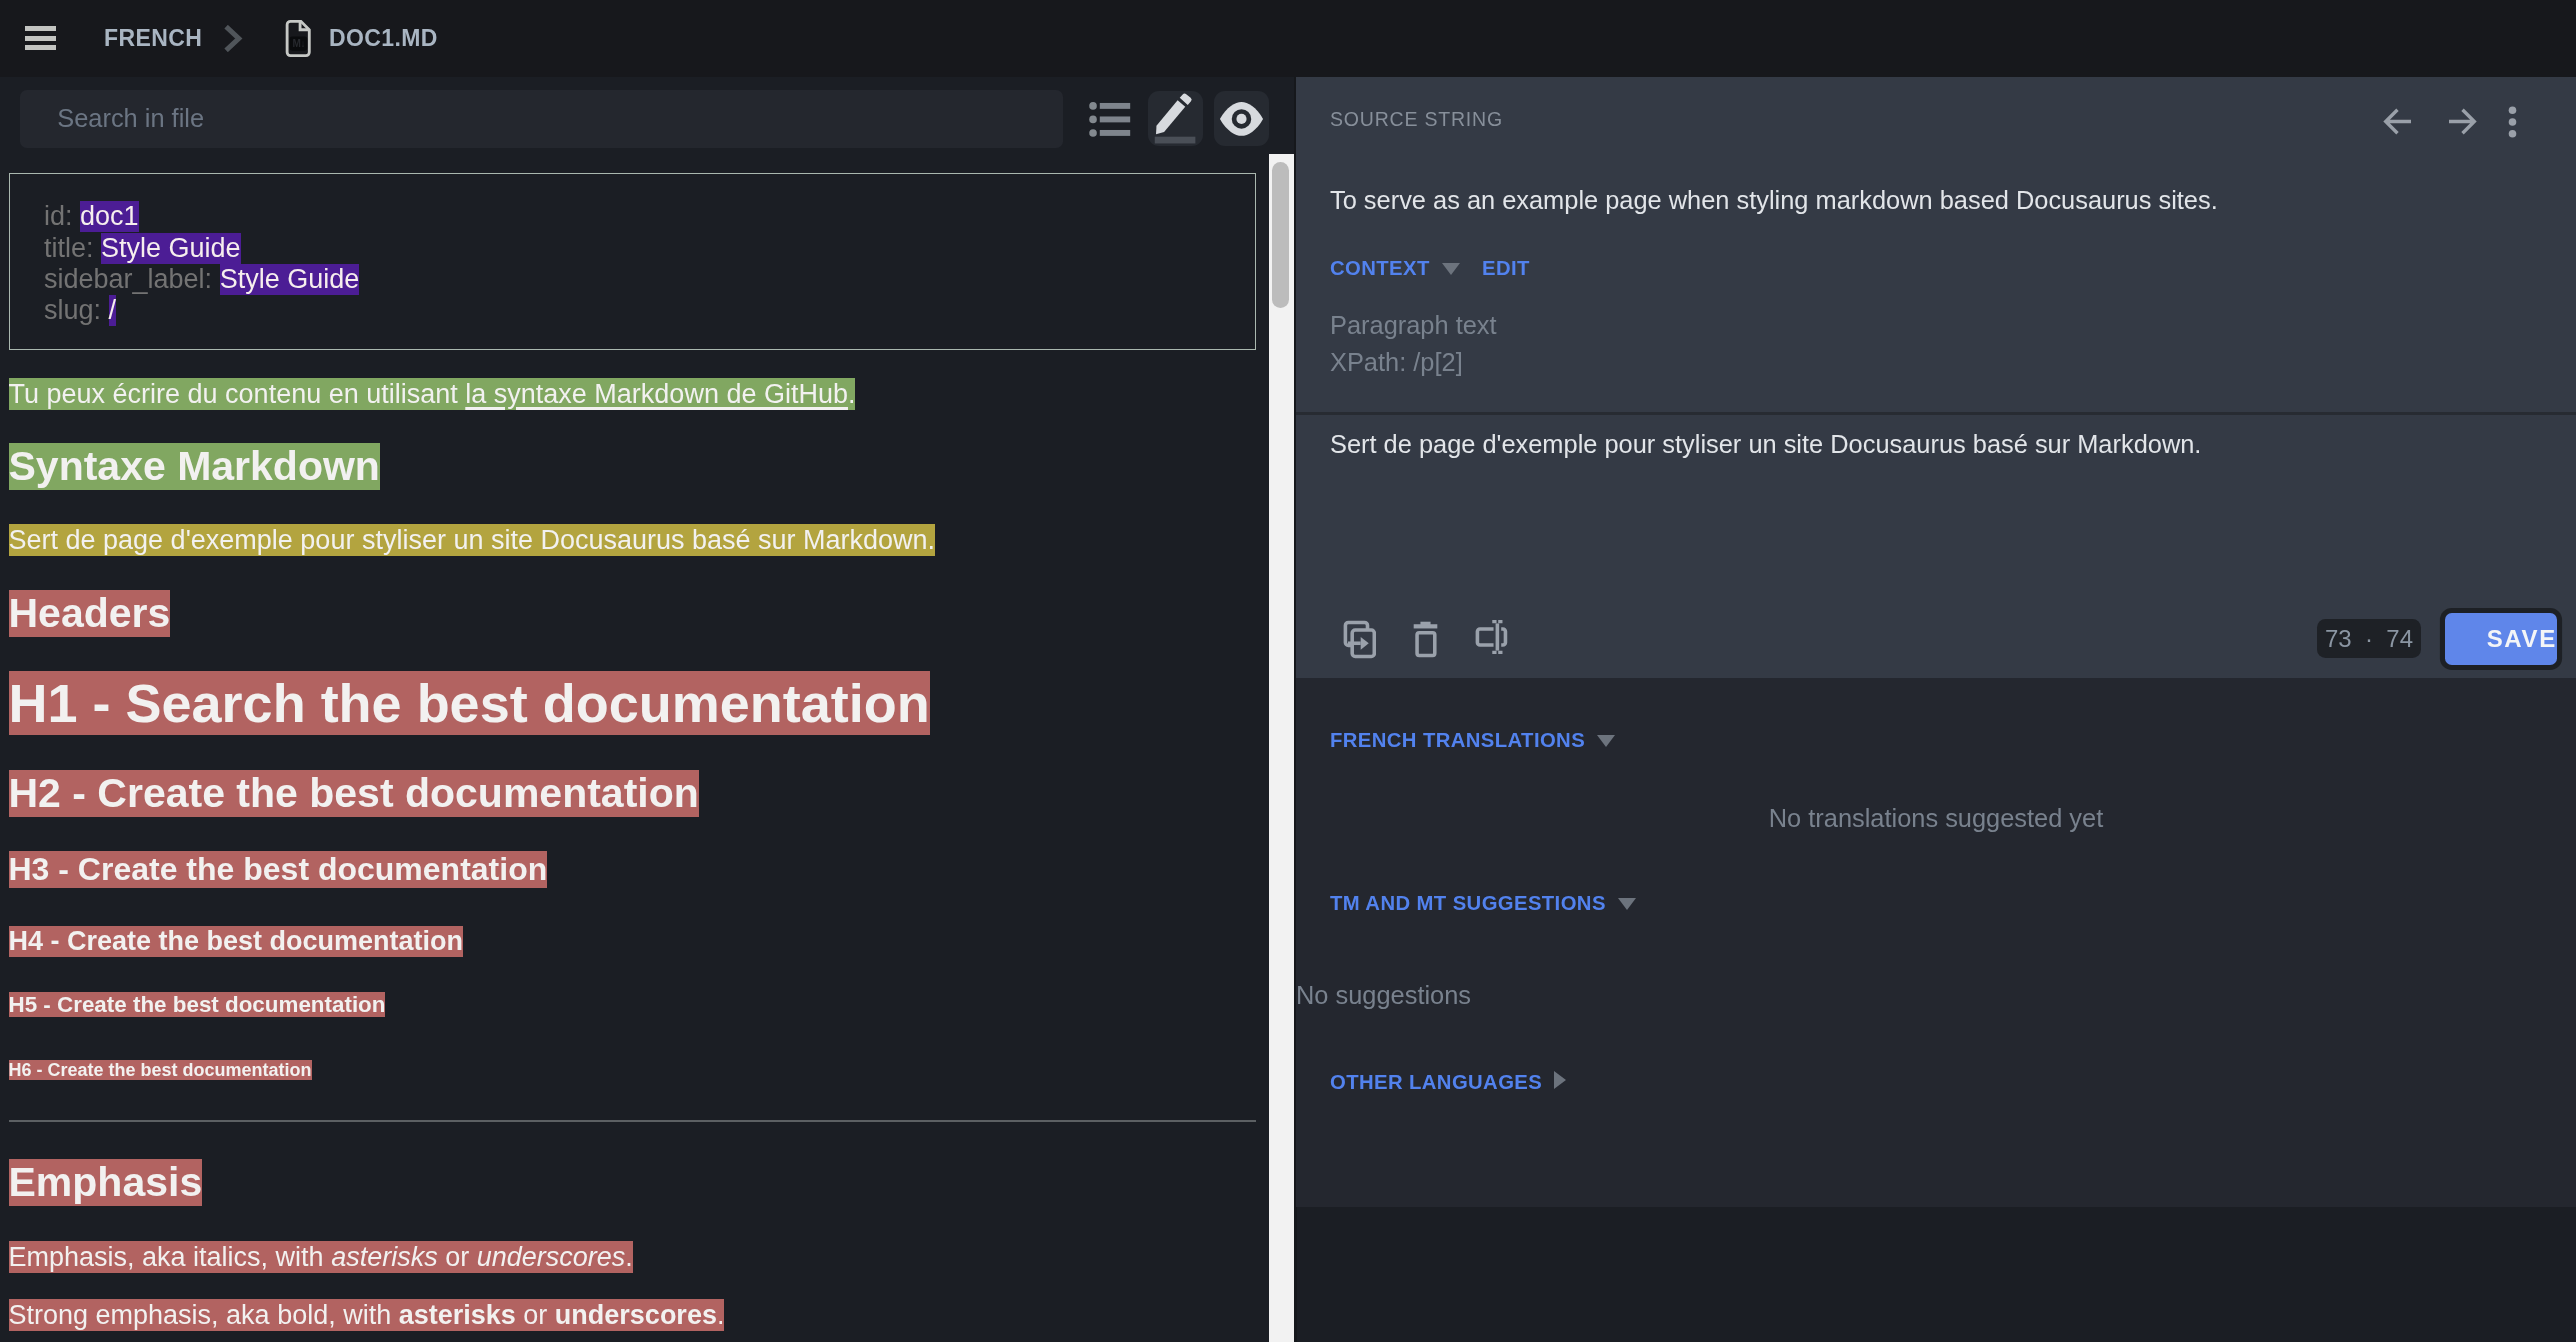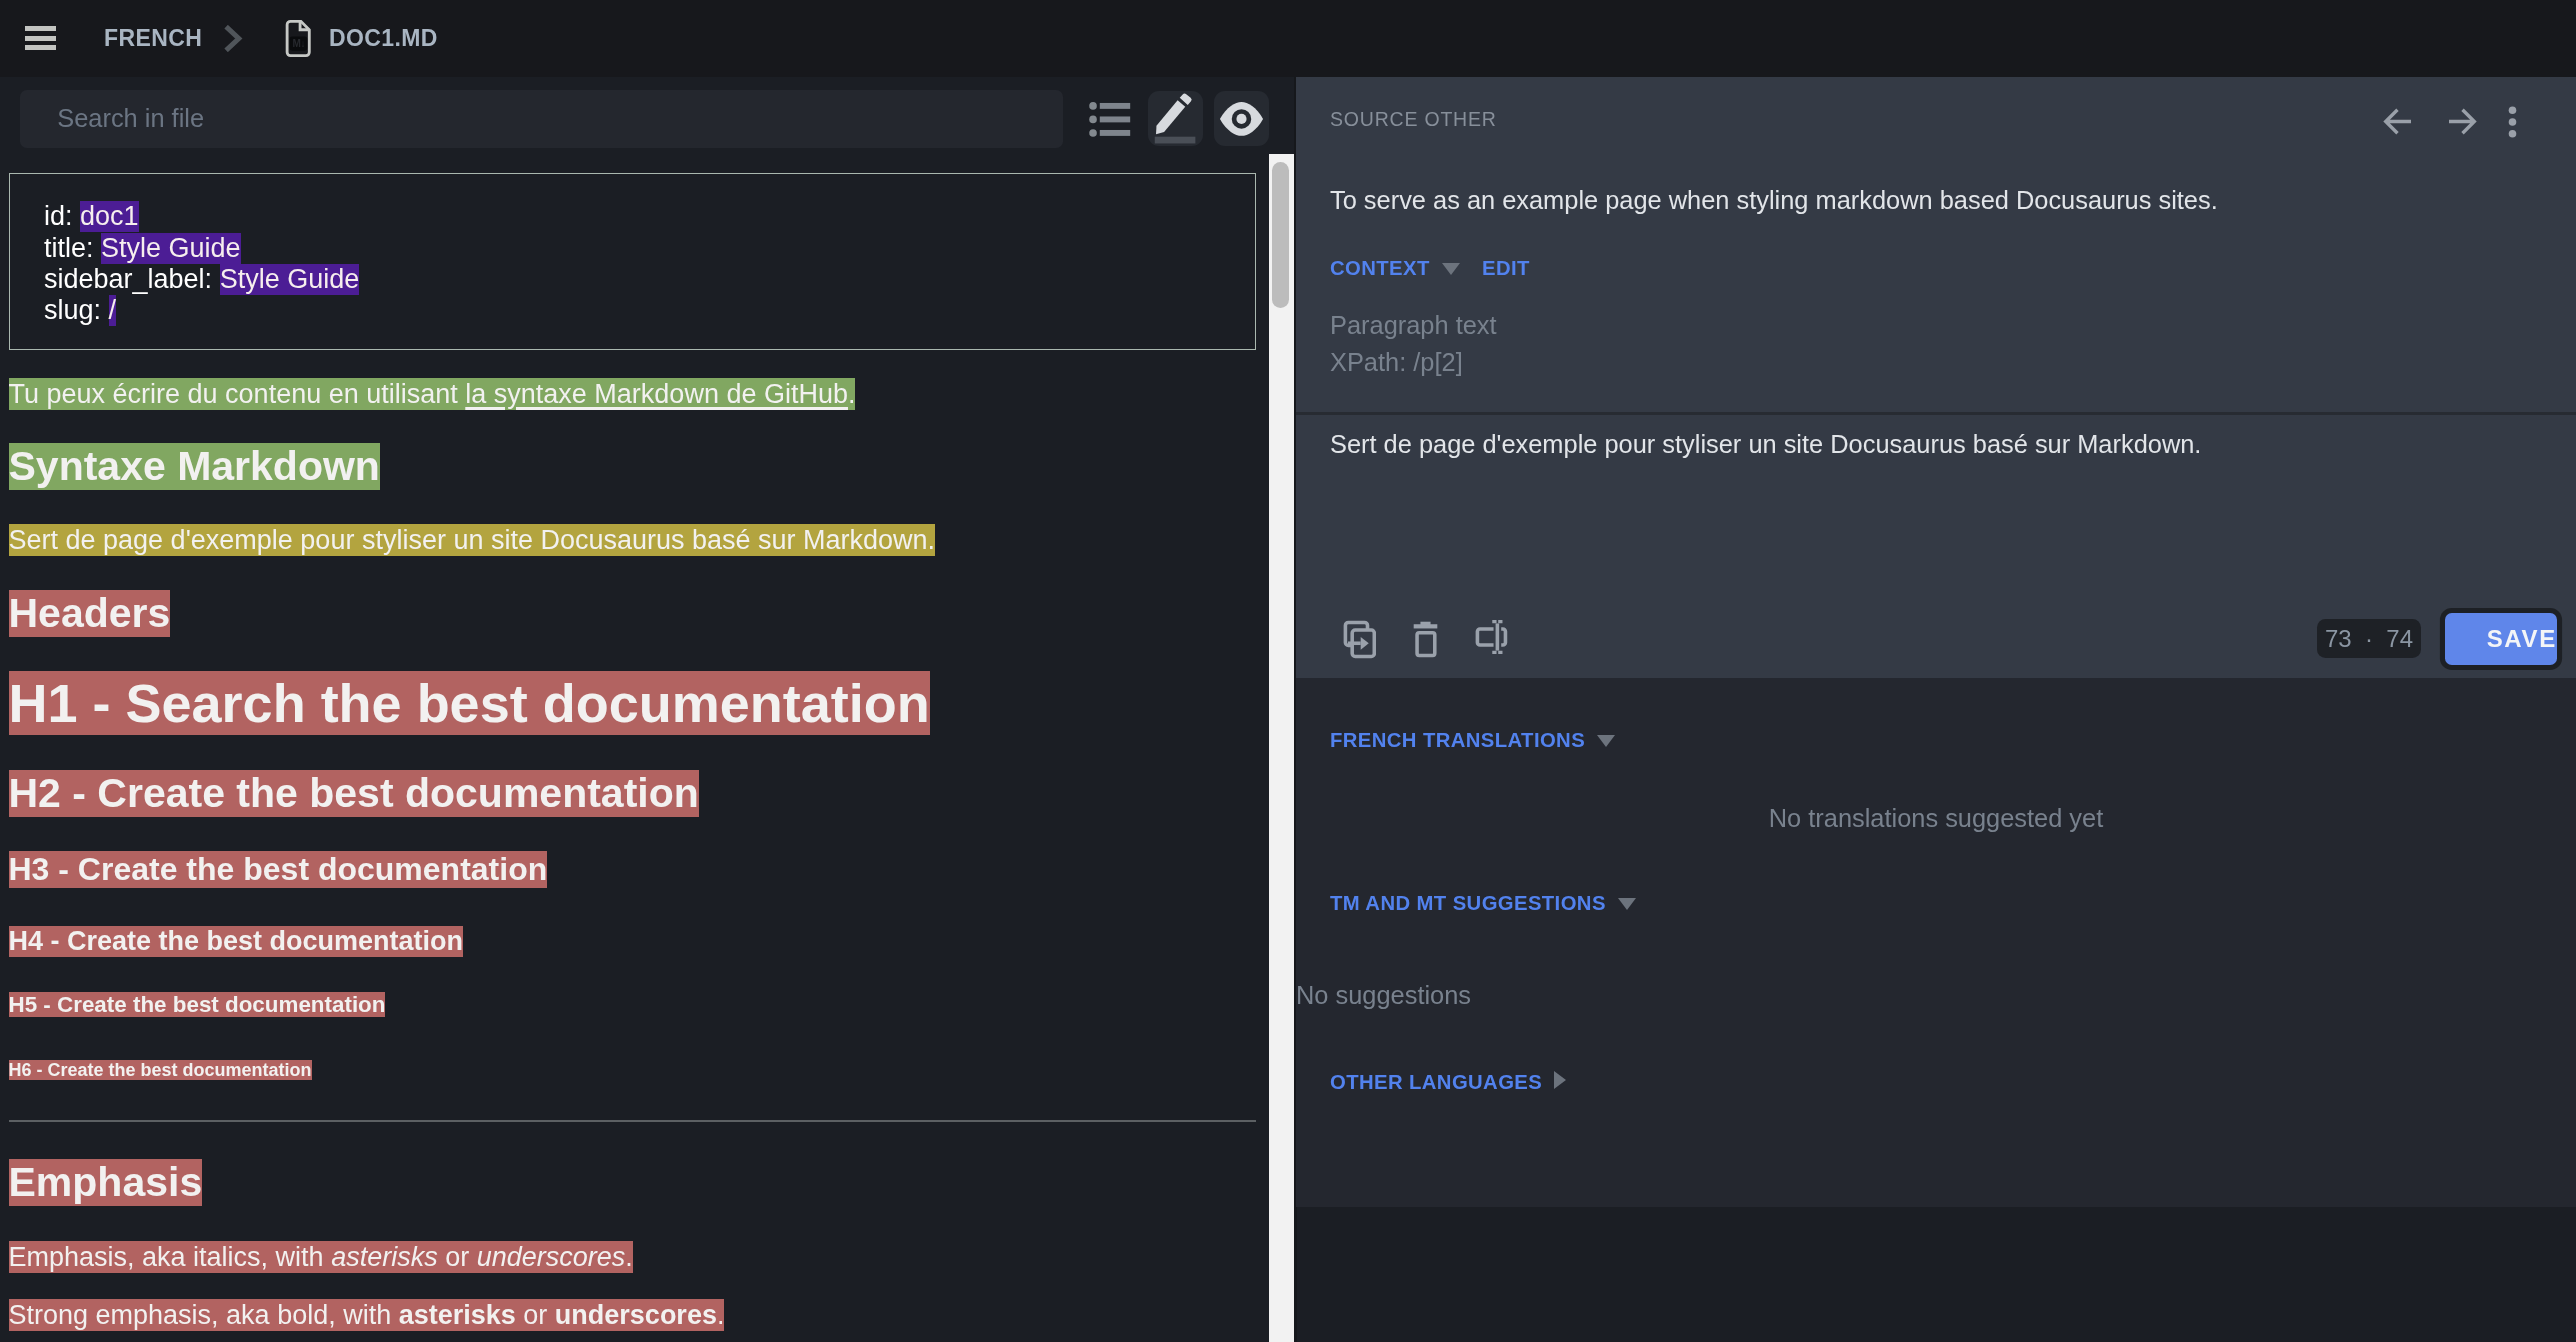--- a/index.html
+++ b/index.html
@@ -22,21 +22,21 @@
   
   #doc { position:absolute; left:0; top:0; width:1269px; height:1265px; color:#f2f1f0; }
   .blk { position:absolute; left:8.5px; white-space:nowrap; }
   .hl { display:inline-block; vertical-align:top; }
   .red { background:#b26361; }
   .grn { background:#81a761; }
   .yel { background:#b3a43f; }
   .p32 { font-size:27px; line-height:32px; }
   #fmbox { position:absolute; left:8.5px; top:96px; width:1247px; height:177px; border:1.7px solid #aab8af; }
   .fmline { position:absolute; left:44px; font-size:27px; line-height:31px; }
-  .fmk { color:#ffffff; }
+  .fmk { color:#737373; }
   .fmv { display:inline-block; line-height:31px; background:#4c1d95; color:#f6eeee; }
 
   
   #scrolltrack { position:absolute; left:1269px; top:154px; width:24.5px; height:1188px; background:#f2f2f2; }
   #scrollthumb { position:absolute; left:3.4px; top:7.6px; width:17px; height:146px; background:#bcbcbc; border-radius:8.5px; }
 
   
   #rp-top { position:absolute; left:1296px; top:77px; width:1280px; height:601px; background:#343a45; }
   #rp-bot { position:absolute; left:1296px; top:678px; width:1280px; height:529px; background:#24272f; }
   .rp-label { position:absolute; font-size:19.5px; letter-spacing:0.8px; color:#878f9a; }
@@ -143,21 +143,21 @@
   </div>
 </div>
 
 <div class="abs" style="left:1294px; top:77px; width:2.5px; height:1265px; background:#16181c"></div>
 
 <div id="scrolltrack">
     <div id="scrollthumb"></div>
   </div>
 
 <div id="rp-top">
-  <div class="rp-label" style="left:34px; top:31px">SOURCE OTHER</div>
+  <div class="rp-label" style="left:34px; top:31px">SOURCE STRING</div>
 
   <svg class="abs" style="left:1087px; top:30.5px" width="29" height="27" viewBox="0 0 34 32">
     <path d="M17 2 L3 16 L17 30 M3 16 H33" fill="none" stroke="#9aa0a9" stroke-width="4"></path>
   </svg>
   <svg class="abs" style="left:1152px; top:30.5px" width="29" height="27" viewBox="0 0 34 32">
     <path d="M17 2 L31 16 L17 30 M1 16 H31" fill="none" stroke="#9aa0a9" stroke-width="4"></path>
   </svg>
   <svg class="abs" style="left:1208px; top:29px" width="17" height="32" viewBox="0 0 20 38">
     <circle cx="10" cy="5" r="4.5" fill="#9aa0a9"></circle>
     <circle cx="10" cy="19" r="4.5" fill="#9aa0a9"></circle>

